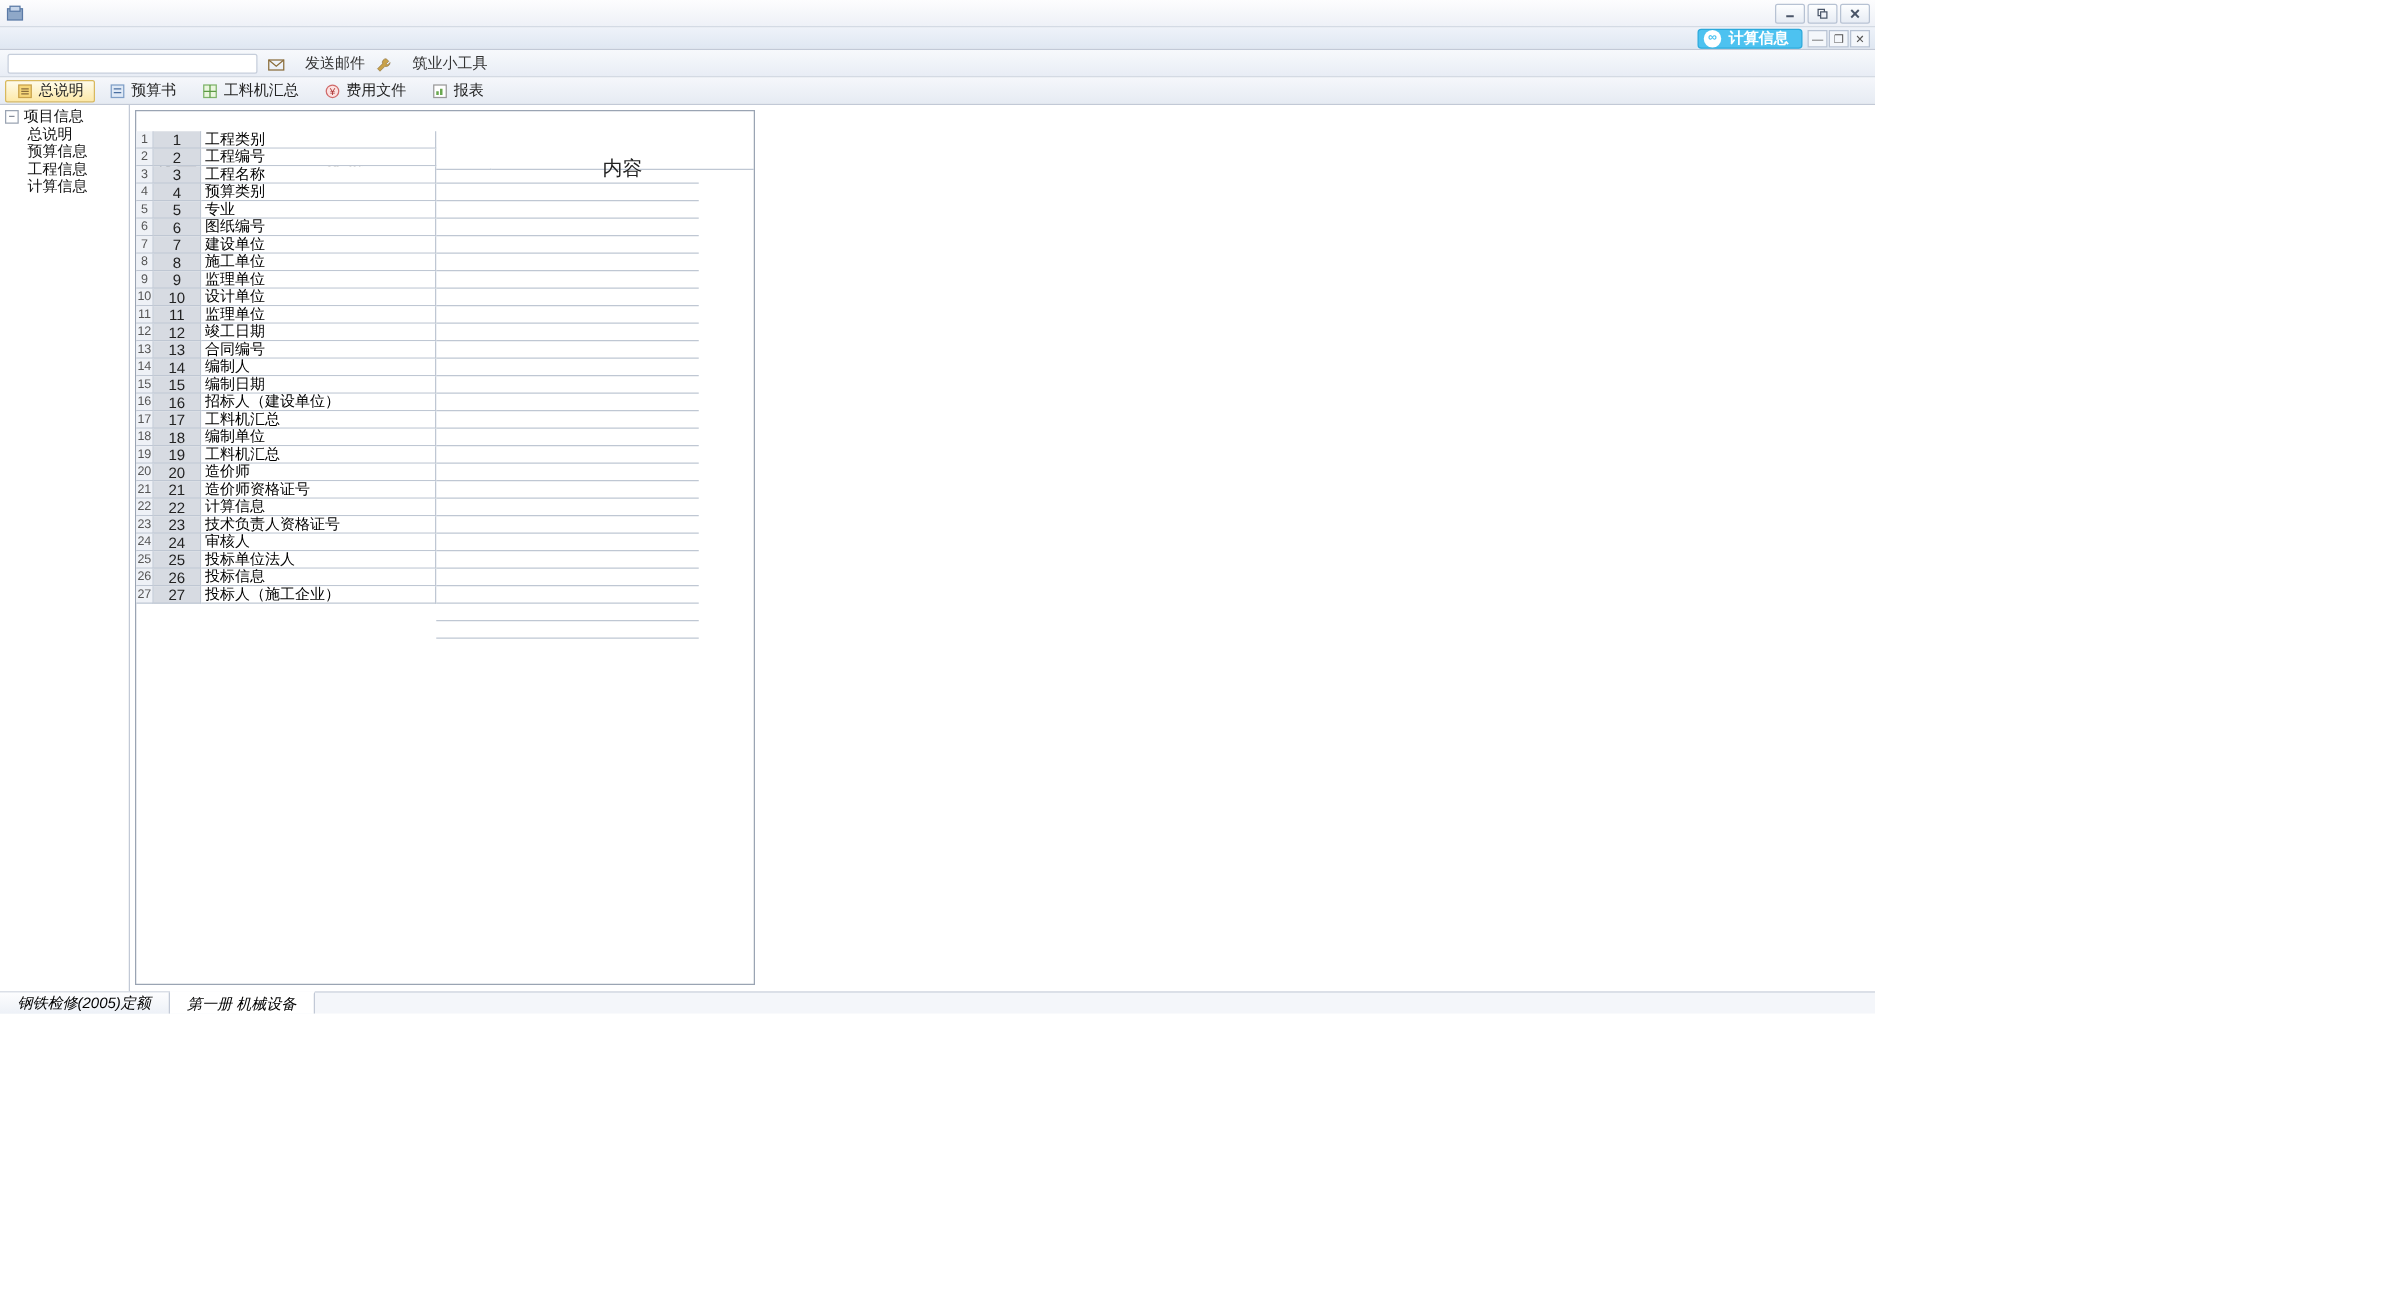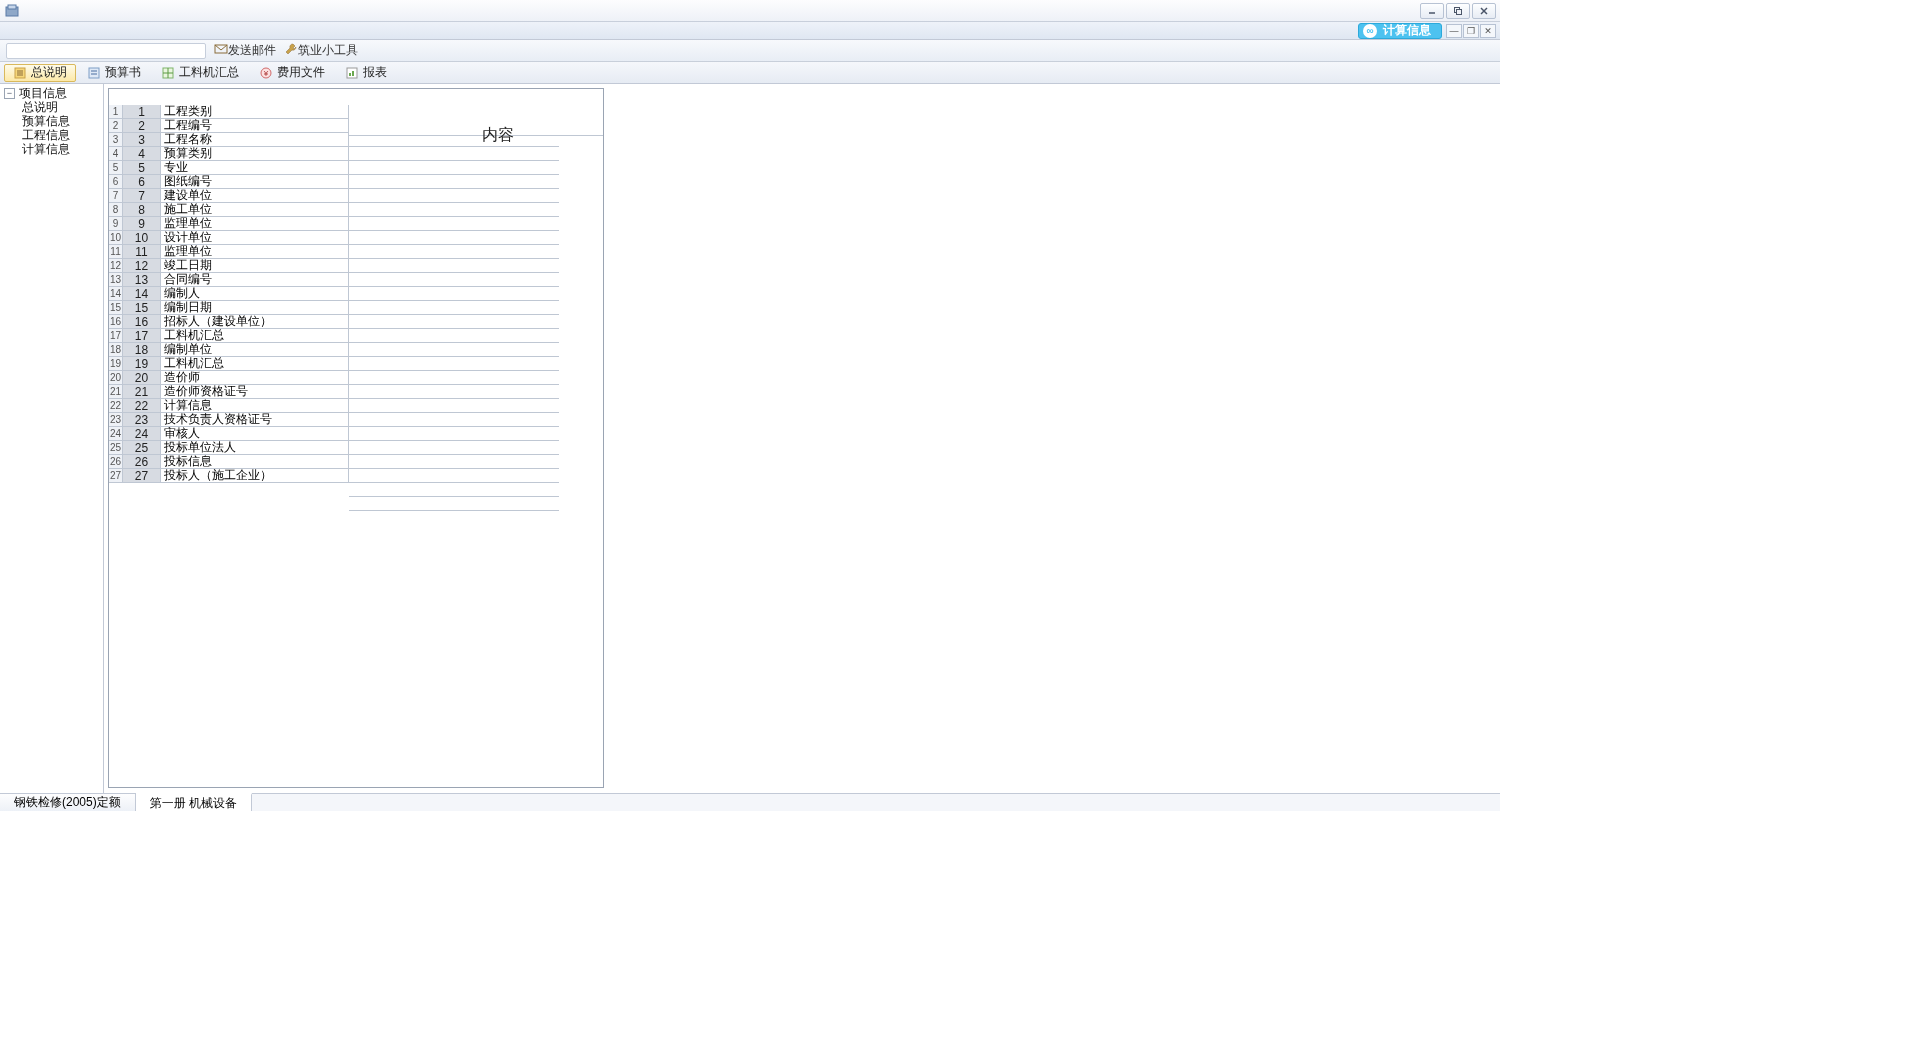--- a/index.html
+++ b/index.html
@@ -55,21 +55,21 @@
 .doc-ctl-btn{width:16px;height:14px;border:1px solid #b7c2d3;background:#f4f7fb;display:flex;align-items:center;justify-content:center;font-size:9px;color:#555;}
 .toolbar1 {
   height: 22px;
   background: linear-gradient(to bottom,#f7f9fc,#e8edf5);
   border-bottom:1px solid #c8cfda;
   display:flex; align-items:center; padding:0 6px; gap:8px;
 }
 .toolbar1 .field{
   width:200px;height:16px;border:1px solid #c6cedb;background:#fff;border-radius:2px;
 }
-.toolbar1 .titem{display:flex;align-items:flex-start;gap:0;color:#333;}
+.toolbar1 .titem{display:flex;align-items:flex-end;gap:16px;color:#333;}
 .toolbar1 .ticon{width:14px;height:14px;display:flex;align-items:center;justify-content:center;}
 .toolbar2 {
   height: 22px;
   background: linear-gradient(to bottom,#f5f7fb,#e6ebf3);
   border-bottom:1px solid #c2c9d6;
   display:flex; align-items:center; padding:0 4px; gap:2px;
 }
 .tab-btn{
   height:18px; padding:0 8px; display:flex; align-items:center; gap:4px;
   border:1px solid transparent; border-radius:2px; color:#222;
@@ -107,21 +107,21 @@
 .gc{border-right:1px solid #bfc7d3;border-bottom:1px solid #bfc7d3;display:flex;align-items:center;padding:0 3px;overflow:hidden;white-space:nowrap;}
 .gc.gutter{width:14px;background:#eef1f6;justify-content:center;font-size:10px;color:#555;}
 .gc.seq{width:38px;background:#d7dbe2;justify-content:center;color:#222;}
 .gc.name{width:188px;background:#fff;}
 .gc.cont{width:210px;background:#fff;border-right:none;margin-top:41px;}
 .statusbar{
   height:18px; border-top:1px solid #c2c9d6; background:#f4f6fa;
   display:flex; align-items:stretch;
 }
 .st-tab{
-  padding:0 14px; display:flex;align-items:center; border-right:1px solid #c2c9d6; background:linear-gradient(to bottom,#fdfdfe,#edf1f7);
+  padding:0 14px; display:flex;align-items:center; border-right:1px solid #c2c9d6; background:linear-gradient(to bottom,#fdfdfe,#edf1f7);font-style:italic;
 }
 .st-tab.active{background:#fff;border-top:2px solid #fff;margin-top:-1px;}
 svg{display:block;}
 </style>
 </head>
 <body>
 
 <div class="titlebar">
   <span class="app-icon">
     <svg width="14" height="14" viewBox="0 0 14 14">

